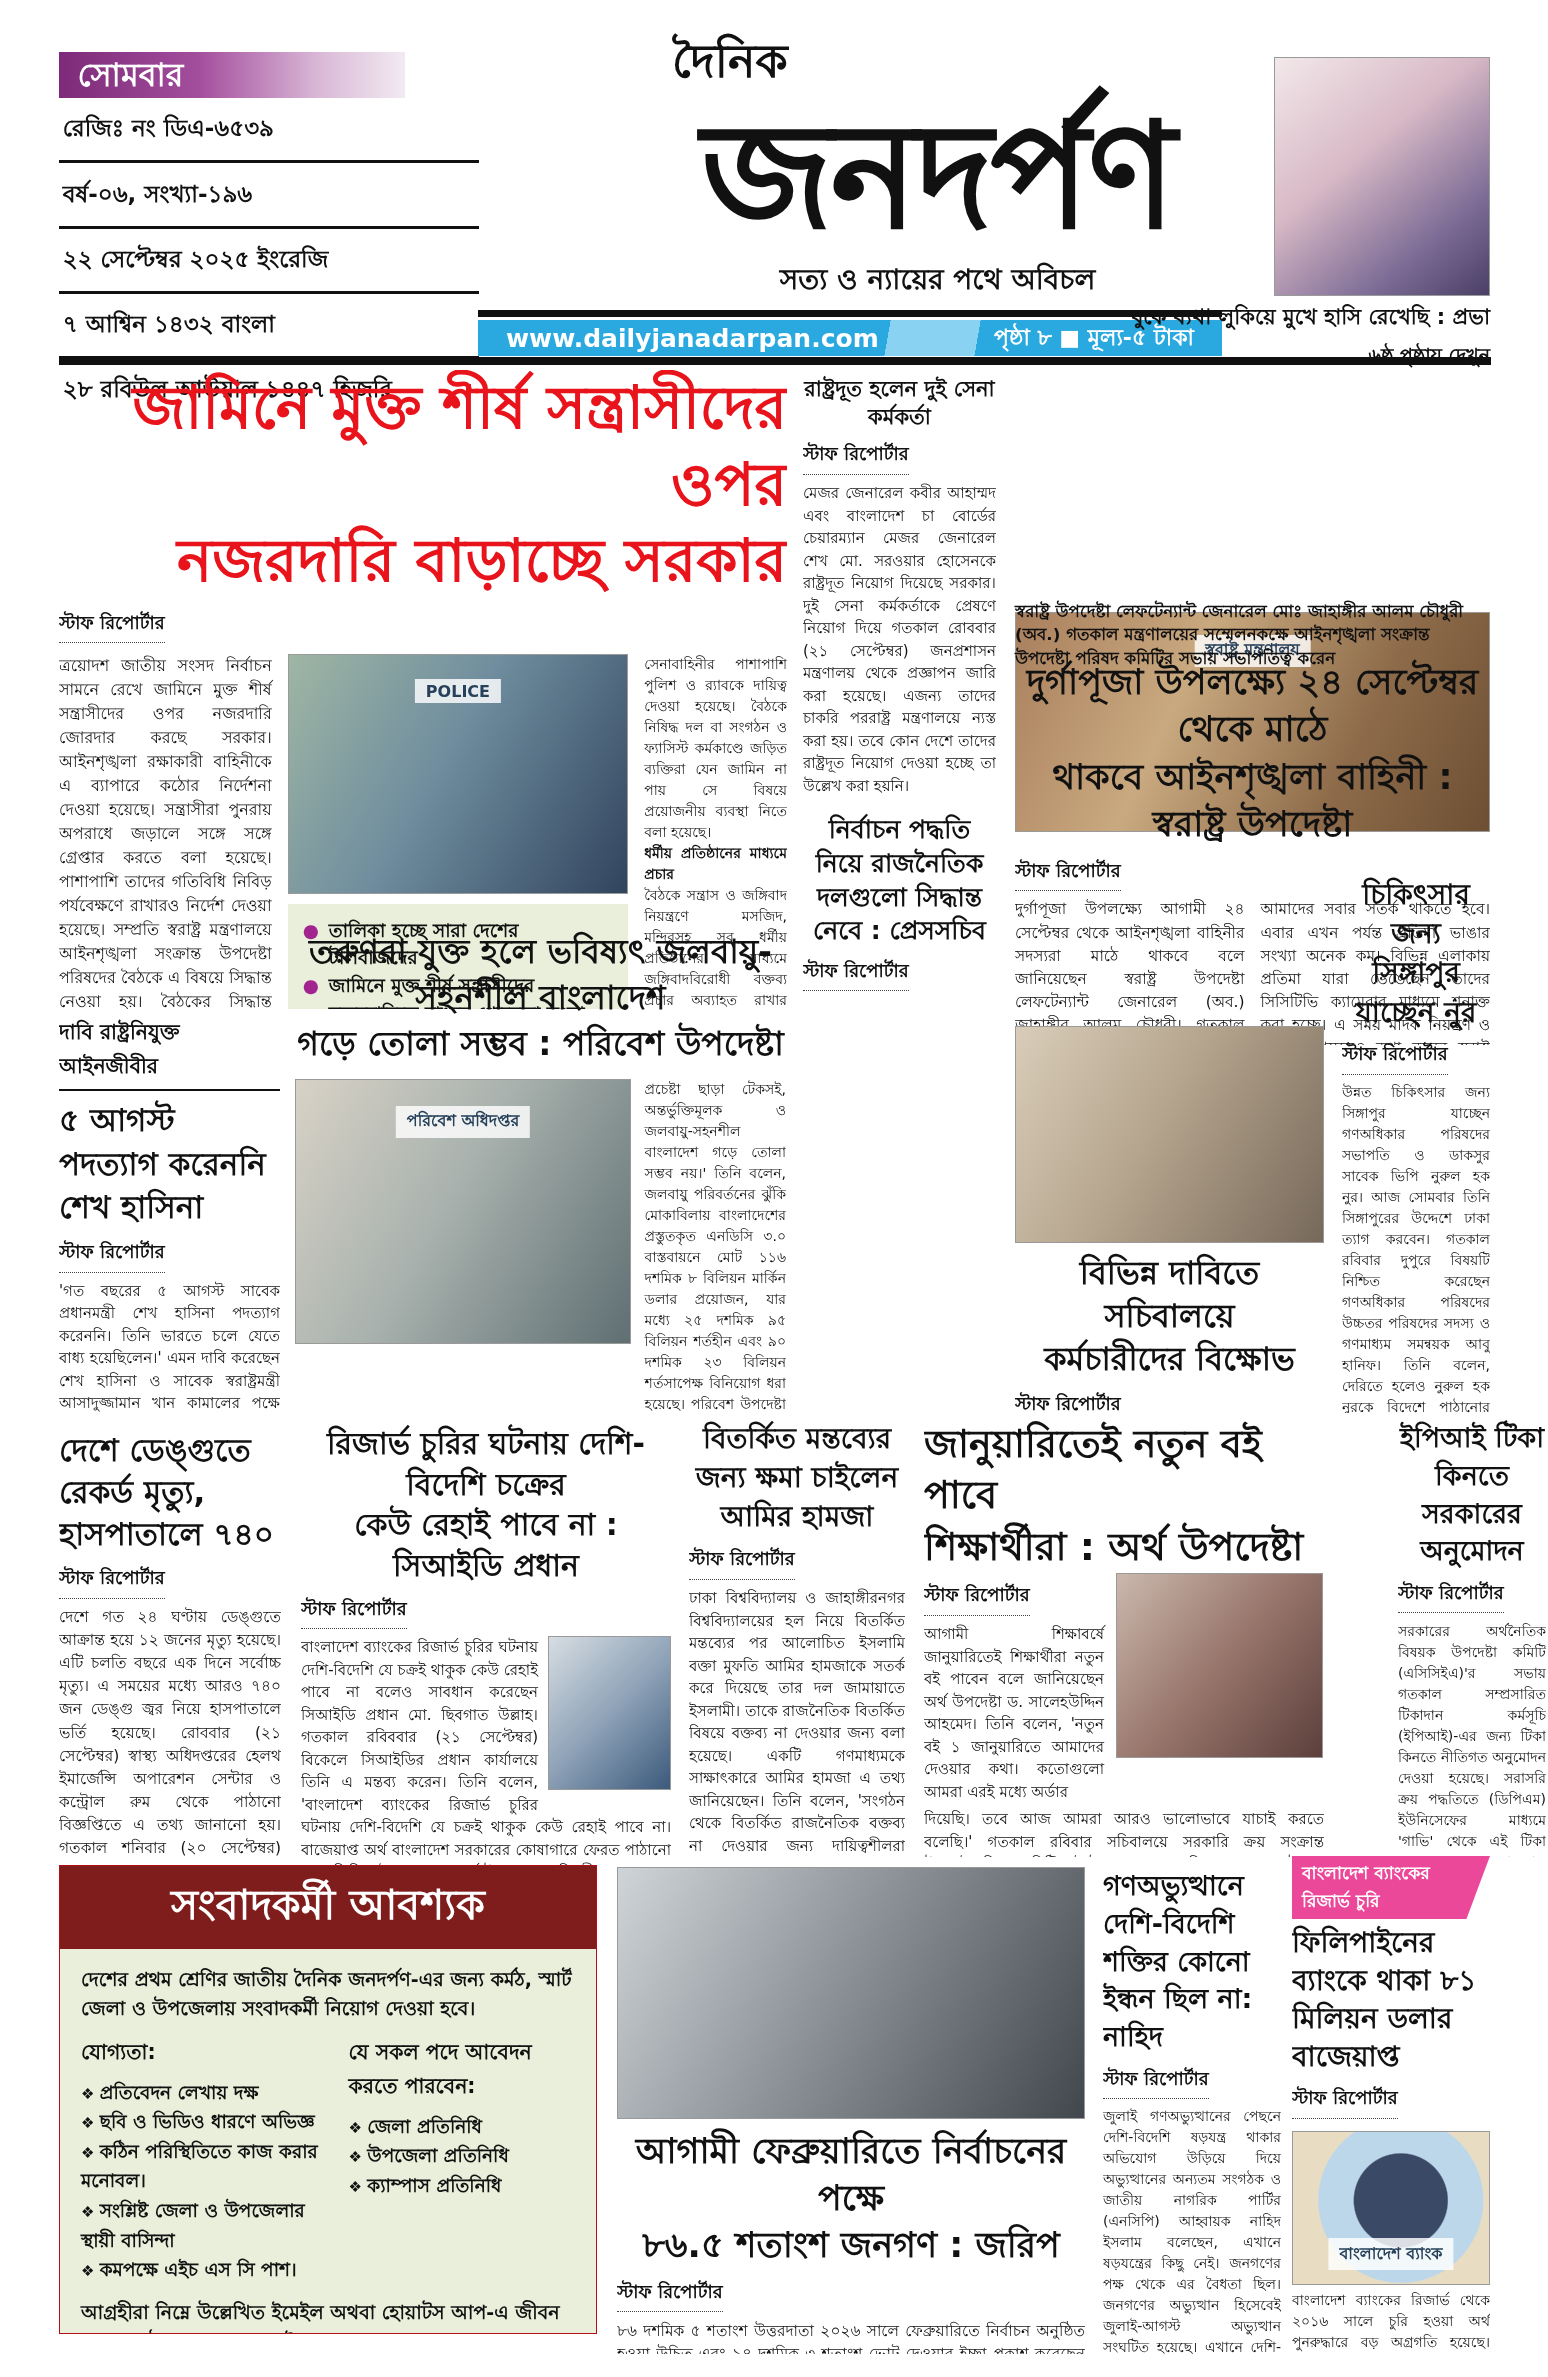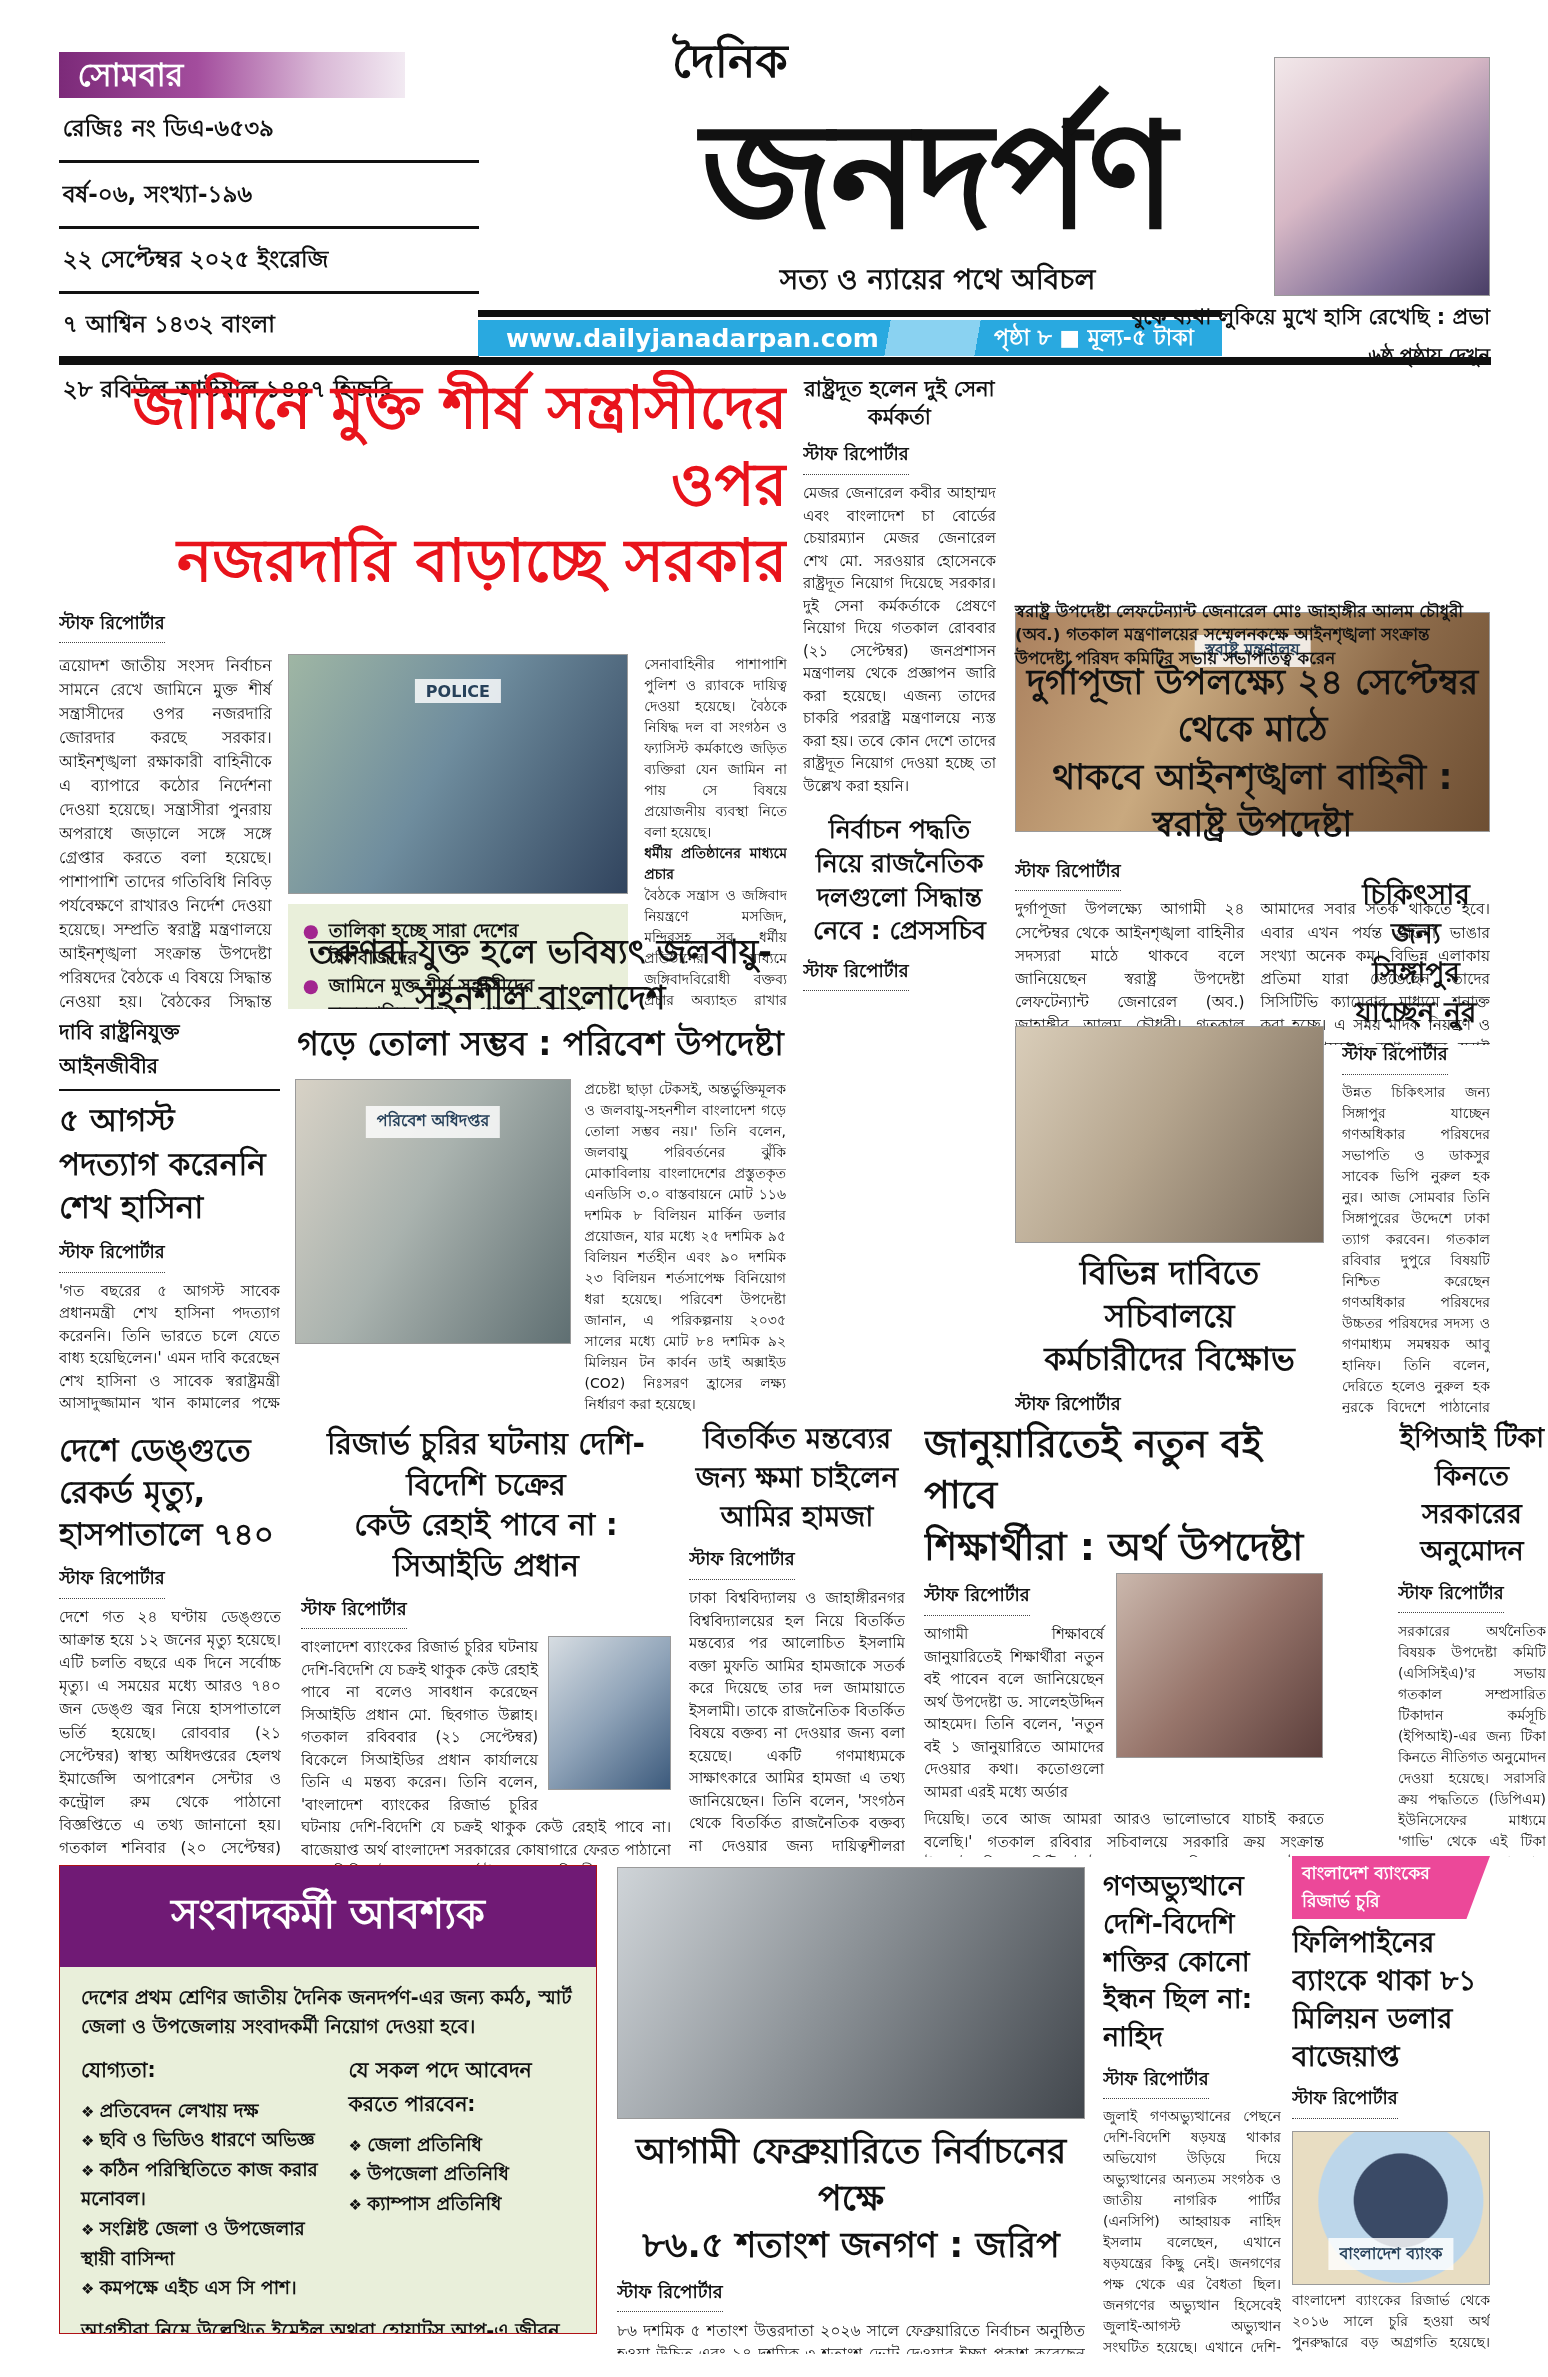--- a/index.html
+++ b/index.html
@@ -92,21 +92,21 @@
   .durga .cols { display:flex; gap:16px; }
   .durga .cols > div { flex:1; font-size:15.4px; }
 
   
   .hasina { left:59px; top:1017px; width:221px; height:395px; }
   .hasina h2 { font-size:31px; line-height:1.4; margin-top:8.6px; }
   .hasina .body { font-size:15px; }
   .climate { left:295px; top:929px; width:491px; height:484px; }
   .climate h2 { font-size:33px; line-height:1.4; text-align:center; }
   .climate .row { display:flex; gap:13.6px; margin-top:11px; }
-  .cl-ph { width:276px; height:265px; flex:none;padding-left:8px; }
+  .cl-ph { width:336px; height:265px; flex:none;padding-left:8px; }
   .cl-right { flex:1; font-size:14px; }
   .secret { left:1015px; top:1026px; width:309px; height:388px; }
   .secret h2 { font-size:32px; line-height:1.35; text-align:center; margin-top:8.6px; }
   .sec-ph { width:100%; height:217px; }
   .nur { left:1342px; top:875px; width:148px; height:538px; }
   .nur h2 { font-size:28px; line-height:1.4; text-align:center; }
   .nur .body { font-size:14px; }
 
   
   .dengue { left:59px; top:1430px; width:222px; height:426px; }
@@ -124,21 +124,21 @@
   .books .brow { display:flex; gap:12.3px; }
   .books .bl { width:180px; font-size:15px; }
   .bk-ph { width:207px; height:185px; flex:none; }
   .books .wide { font-size:15px; margin-top:5px; }
   .epi { left:1398px; top:1419px; width:148px; height:438px; }
   .epi h2 { font-size:27px; line-height:1.4; text-align:center; }
   .epi .body { font-size:14px; }
 
   
   .ad { left:59px; top:1865px; width:538px; height:469px; border:1.9px solid #b01116; background:#e9efda; }
-  .adhead { background:#701a75; color:#fff; text-align:center; font-size:41px; font-weight:bold; padding:16px 0; }
+  .adhead { background:#7f1d1d; color:#fff; text-align:center; font-size:41px; font-weight:bold; padding:7px 0; }
   .adbody { padding:16px 21px; }
   .ad .intro { font-size:19px; font-weight:bold; line-height:1.55; }
   .ad .lists { display:flex; gap:18.5px; margin-top:13.6px; }
   .ad .lh { font-size:20.4px; font-weight:bold; margin-bottom:6.2px; }
   .ad li { list-style:none; font-size:18.5px; font-weight:bold; line-height:1.6; }
   .ad li::before { content:"\2756  "; font-size:15px; }
   .ad .req { font-size:19px; font-weight:bold; margin-top:13.6px; line-height:1.5; }
 
   .survey { left:617px; top:1867px; width:468px; height:487px; }
   .sv-ph { width:100%; height:252px; }

